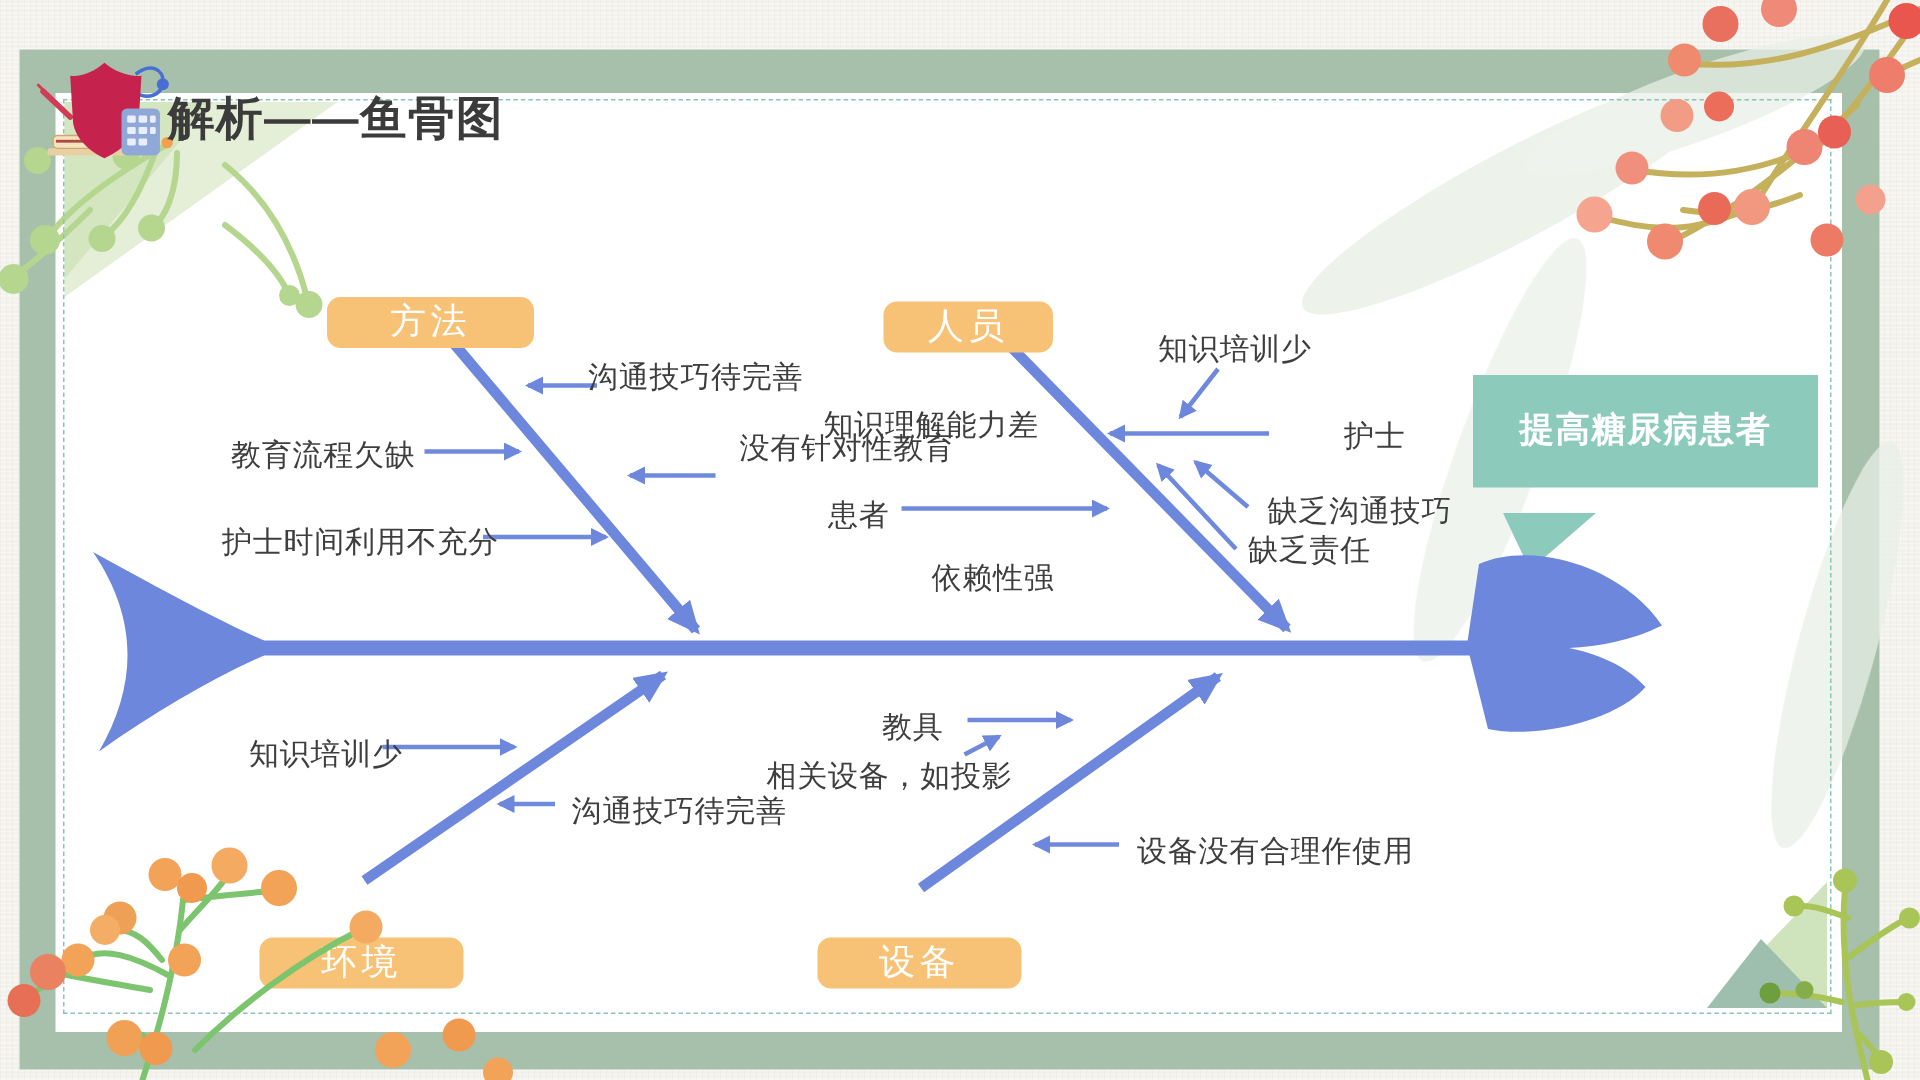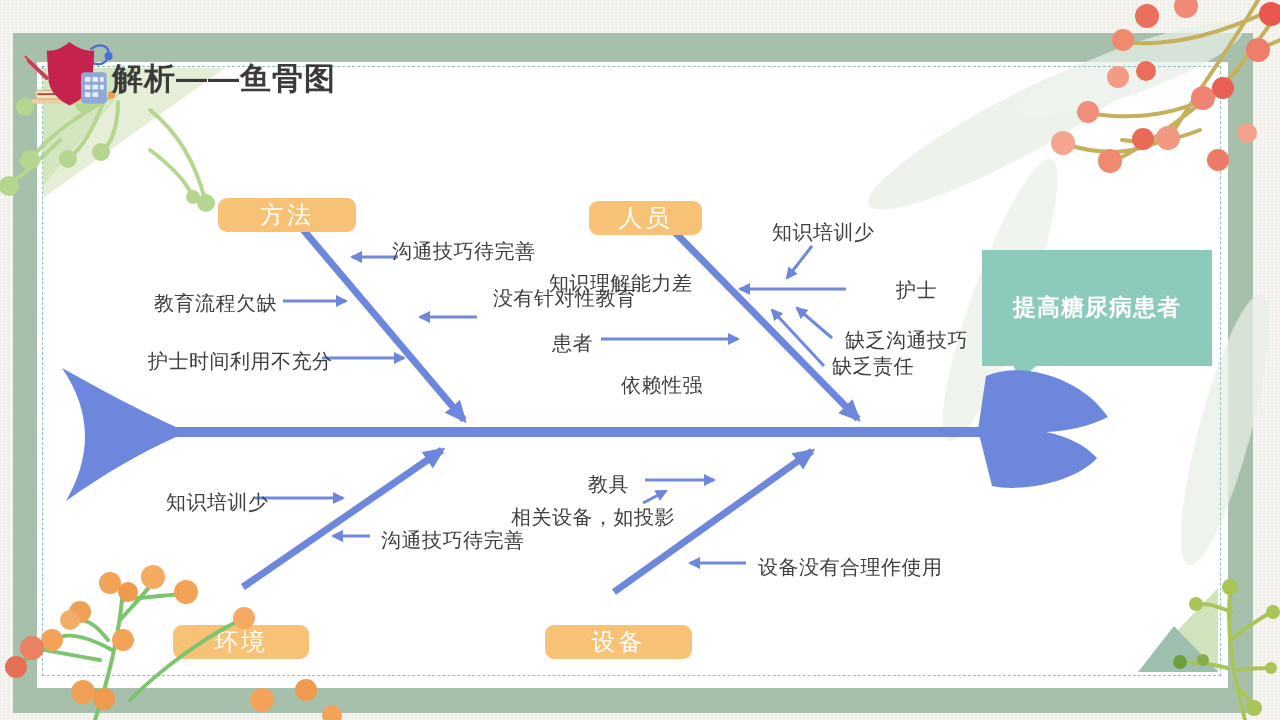--- a/index.html
+++ b/index.html
@@ -28,21 +28,21 @@
     font-size:31px;color:#3b3b3b;letter-spacing:1px;white-space:nowrap;text-align:right;
   }
   .cat{
     position:absolute;height:34px;border-radius:9px;background:#f7c276;
     color:#ffffff;font-size:24px;letter-spacing:3px;text-align:center;line-height:34px;margin-top:23px;
   }
   .cause{
     position:absolute;font-size:20px;color:#3e3e3e;white-space:nowrap;letter-spacing:.5px;
   }
   .goal{
-    position:absolute;left:982px;top:250px;width:230px;height:116px;background:#8ccabc;
+    position:absolute;left:982px;top:250px;width:230px;height:75px;background:#8ccabc;
     color:#ffffff;font-weight:700;font-size:23px;letter-spacing:1px;
     display:flex;flex-direction:row;align-items:center;justify-content:center;line-height:1.4;
   }
   .hdr-icon{position:absolute;left:24px;top:38px;}
 </style>
 </head>
 <body>
 
 <div class="slide">
 
@@ -126,21 +126,21 @@
       <line x1="370" y1="536" x2="333" y2="536" marker-end="url(#ah-small)"></line>
       <line x1="645" y1="480" x2="714" y2="480" marker-end="url(#ah-small)"></line>
       <line x1="643" y1="503" x2="666" y2="491" marker-end="url(#ah-small)"></line>
       <line x1="746" y1="563" x2="690" y2="563" marker-end="url(#ah-small)"></line>
     </g>
   </svg>
 
   <div class="cat" style="left:218px;top:175px;width:138px">方法</div>
   <div class="cat" style="left:589px;top:178px;width:113px">人员</div>
   <div class="cat" style="left:173px;top:602px;width:136px">环境</div>
-  <div class="cat" style="left:545px;top:602px;width:147px">设备</div>
+  <div class="cat" style="left:545px;top:602px;width:136px">设备</div>
 
   <div class="goal">
     <span>提高糖尿病患者</span>
   </div>
 
   <div class="cause" style="left:392px;top:238px">沟通技巧待完善</div>
   <div class="cause" style="left:154px;top:290px">教育流程欠缺</div>
   <div class="cause" style="left:148px;top:348px">护士时间利用不充分</div>
 
   <div class="cause" style="left:772px;top:219px">知识培训少</div>

